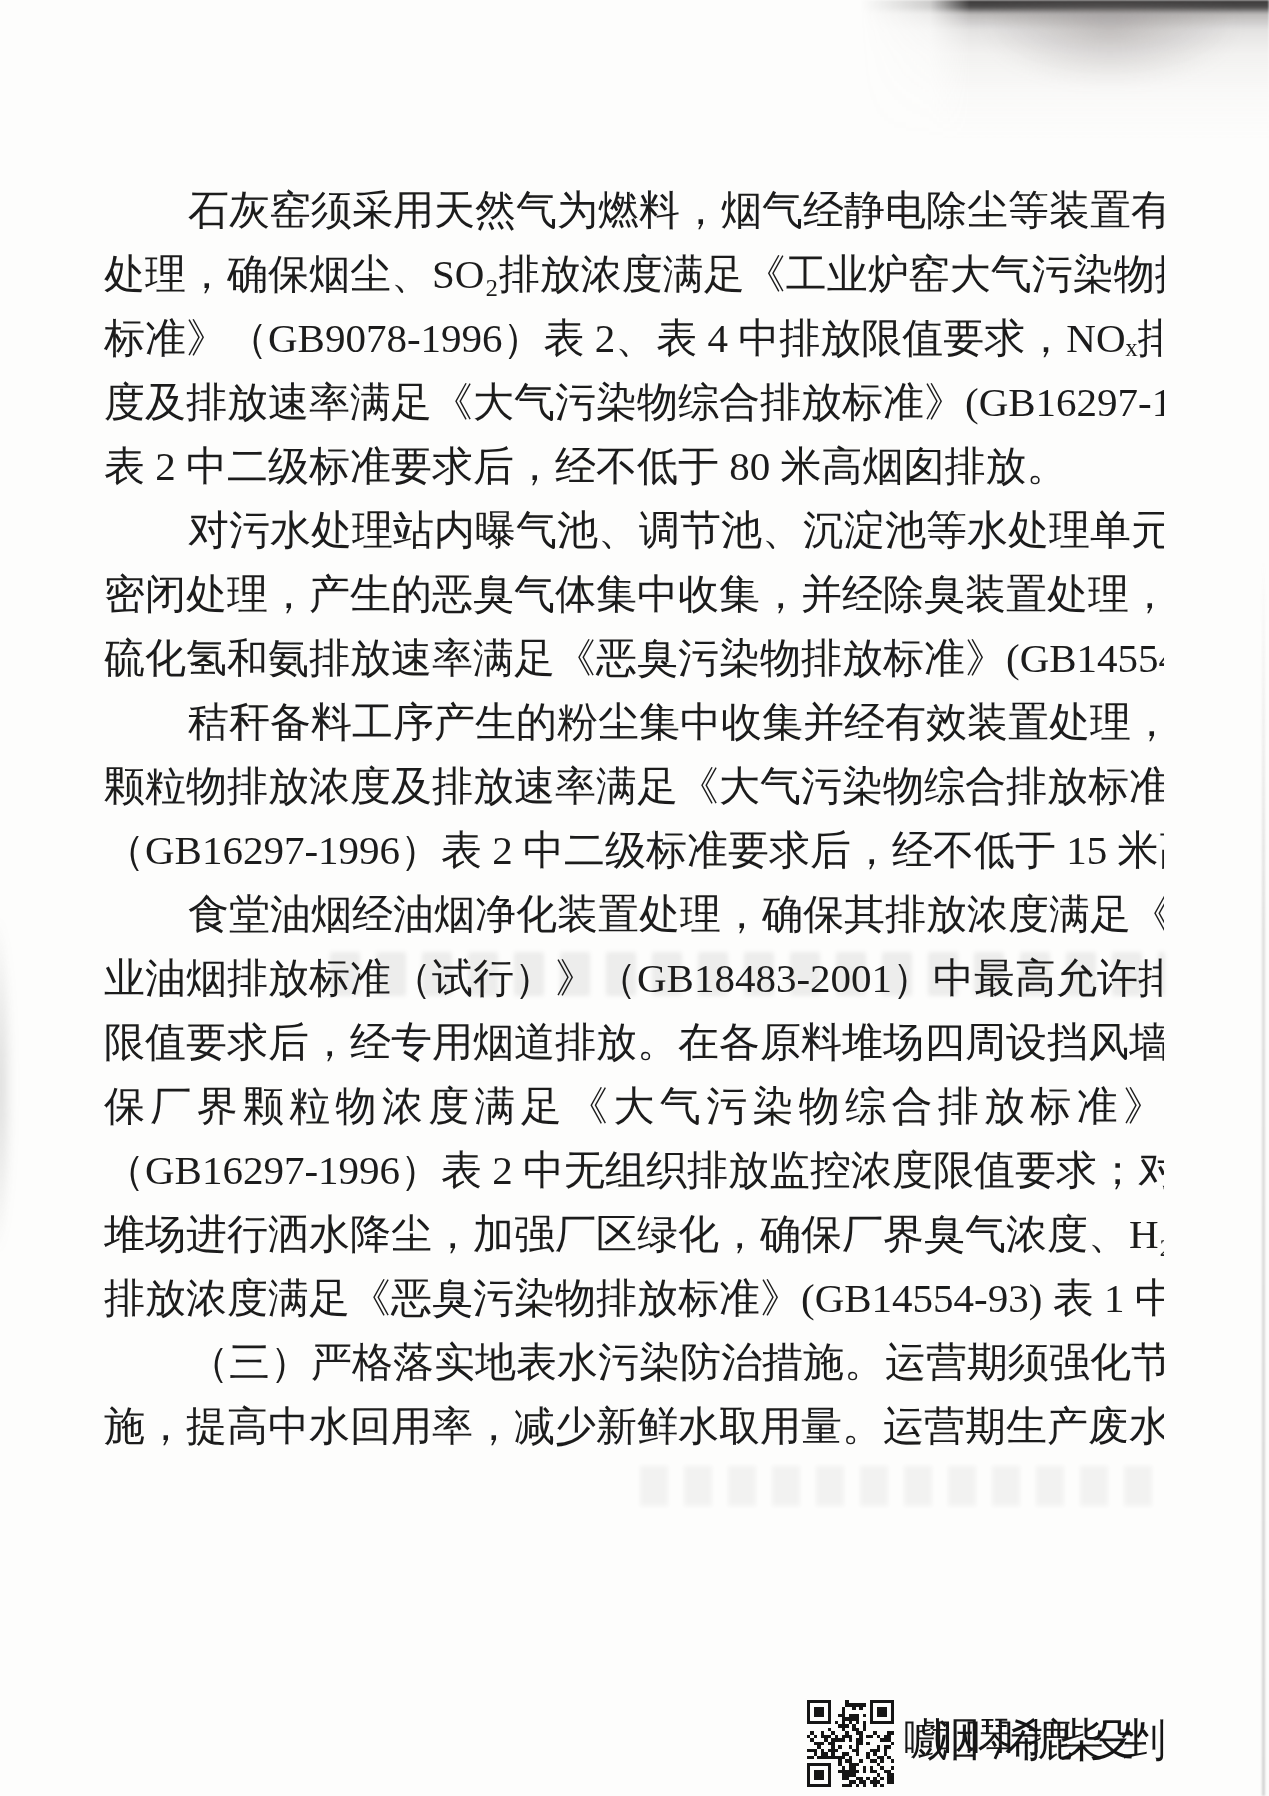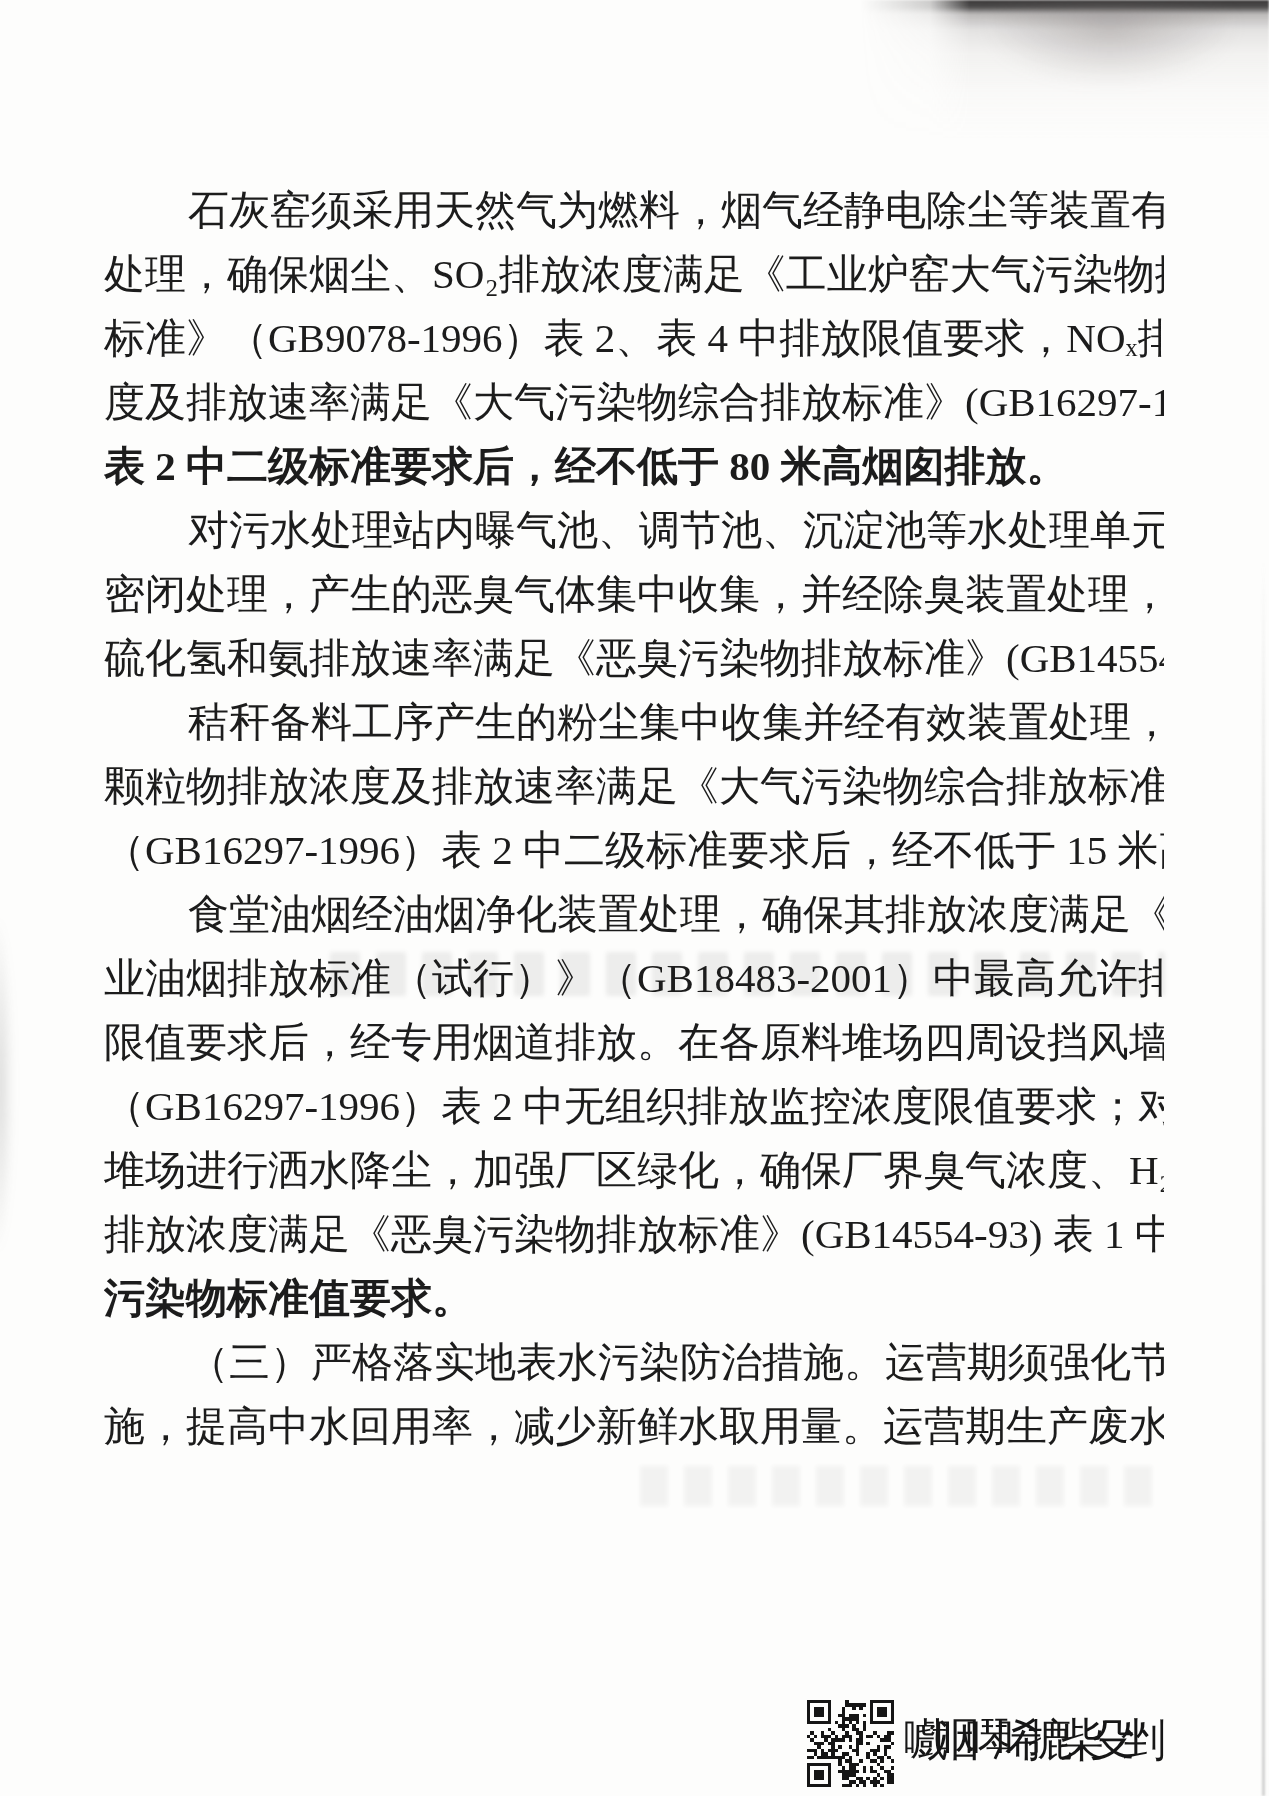--- a/index.html
+++ b/index.html
@@ -18,21 +18,21 @@
   }
   .line {
     margin:0; padding:0;
     height:64px; line-height:64px;
     font-size:41px; color:#1c1c1c;
     white-space:nowrap;
     text-align:justify;
     text-align-last:justify;
   }
   .line.indent { text-indent:84px; }
-  .line.para-end { text-align-last:left;font-weight:bold; }
+  .line.para-end { text-align-last:left; }
 
   
   .shadow-top {
     position:absolute; top:0; left:860px; right:0; height:150px;
     background:
       linear-gradient(180deg,
         rgba(32,30,30,0.88) 0px, rgba(32,30,30,0.80) 7px,
         rgba(95,90,90,0.42) 14px, rgba(140,135,135,0.22) 30px,
         rgba(170,165,162,0.12) 55px, rgba(190,185,182,0.05) 95px,
         rgba(0,0,0,0) 140px);
@@ -101,24 +101,24 @@
       <p class="line para-end">表 2 中二级标准要求后，经不低于 80 米高烟囱排放。</p>
       <p class="line indent">对污水处理站内曝气池、调节池、沉淀池等水处理单元进行</p>
       <p class="line">密闭处理，产生的恶臭气体集中收集，并经除臭装置处理，确保</p>
       <p class="line">硫化氢和氨排放速率满足《恶臭污染物排放标准》(GB14554-93)</p>
       <p class="line indent">秸秆备料工序产生的粉尘集中收集并经有效装置处理，确保</p>
       <p class="line">颗粒物排放浓度及排放速率满足《大气污染物综合排放标准》</p>
       <p class="line">（GB16297-1996）表 2 中二级标准要求后，经不低于 15 米高排</p>
       <p class="line indent">食堂油烟经油烟净化装置处理，确保其排放浓度满足《饮食</p>
       <p class="line">业油烟排放标准（试行）》（GB18483-2001）中最高允许排放浓度</p>
       <p class="line">限值要求后，经专用烟道排放。在各原料堆场四周设挡风墙，确</p>
+      <p class="line">保厂界颗粒物浓度满足《大气污染物综合排放标准》</p>
       <p class="line">（GB16297-1996）表 2 中无组织排放监控浓度限值要求；对原料</p>
       <p class="line">堆场进行洒水降尘，加强厂区绿化，确保厂界臭气浓度、H₂S和NH₃</p>
       <p class="line">排放浓度满足《恶臭污染物排放标准》(GB14554-93) 表 1 中恶臭</p>
-      <p class="line para-end">污染物标准值要求。</p>
       <p class="line indent">（三）严格落实地表水污染防治措施。运营期须强化节水措</p>
       <p class="line">施，提高中水回用率，减少新鲜水取用量。运营期生产废水及生</p>
     </main>
 
   <div class="footer">
     <svg id="qr" class="qr" viewBox="0 0 25 25" xmlns="http://www.w3.org/2000/svg">
         <rect x="0" y="0" width="1" height="1"></rect>
         <rect x="1" y="0" width="1" height="1"></rect>
         <rect x="2" y="0" width="1" height="1"></rect>
         <rect x="3" y="0" width="1" height="1"></rect>

